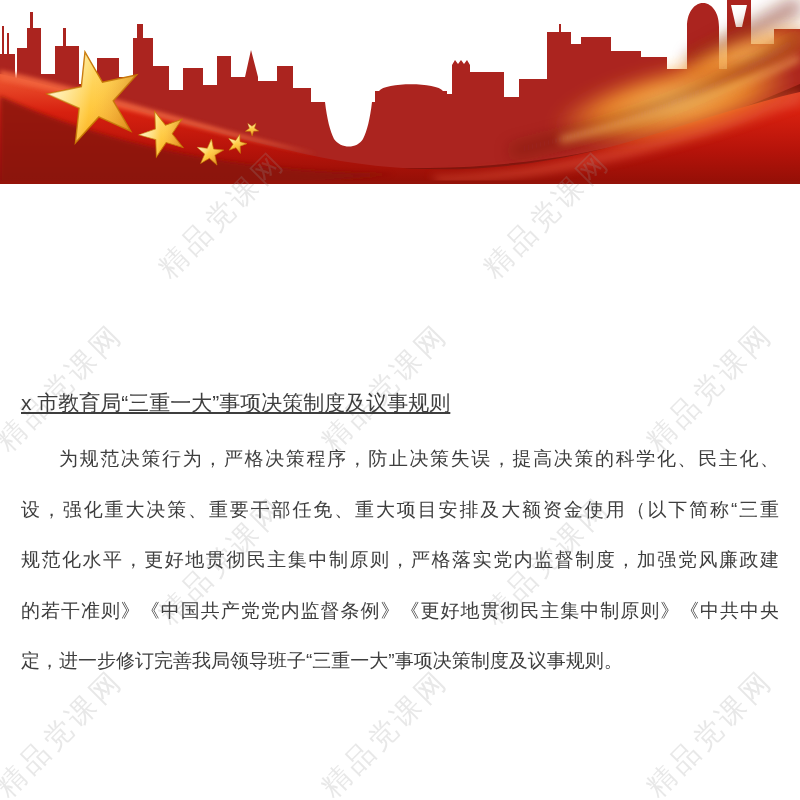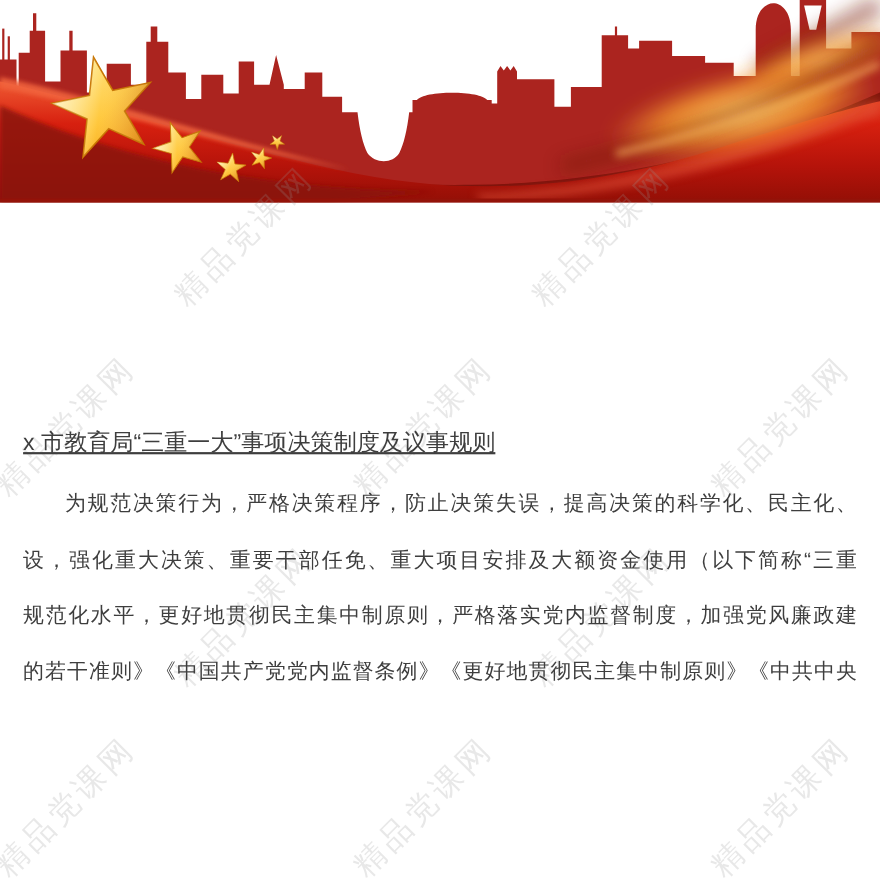--- a/index.html
+++ b/index.html
@@ -140,16 +140,17 @@
       <span class="wm" style="left: 710px; top: 734px;">精品党课网</span>
     </div>
 
   <div class="doc">
     <h1 class="title">x 市教育局“三重一大”事项决策制度及议事规则</h1>
     <div class="para" id="para">
         <div class="line indent">为规范决策行为，严格决策程序，防止决策失误，提高决策的科学化、民主化、</div>
         <div class="line">设，强化重大决策、重要干部任免、重大项目安排及大额资金使用（以下简称“三重</div>
         <div class="line">规范化水平，更好地贯彻民主集中制原则，严格落实党内监督制度，加强党风廉政建</div>
         <div class="line">的若干准则》《中国共产党党内监督条例》《更好地贯彻民主集中制原则》《中共中央</div>
+        <div class="line last">定，进一步修订完善我局领导班子“三重一大”事项决策制度及议事规则。</div>
       </div>
   </div>
 
 </div>
 
 </body></html>

